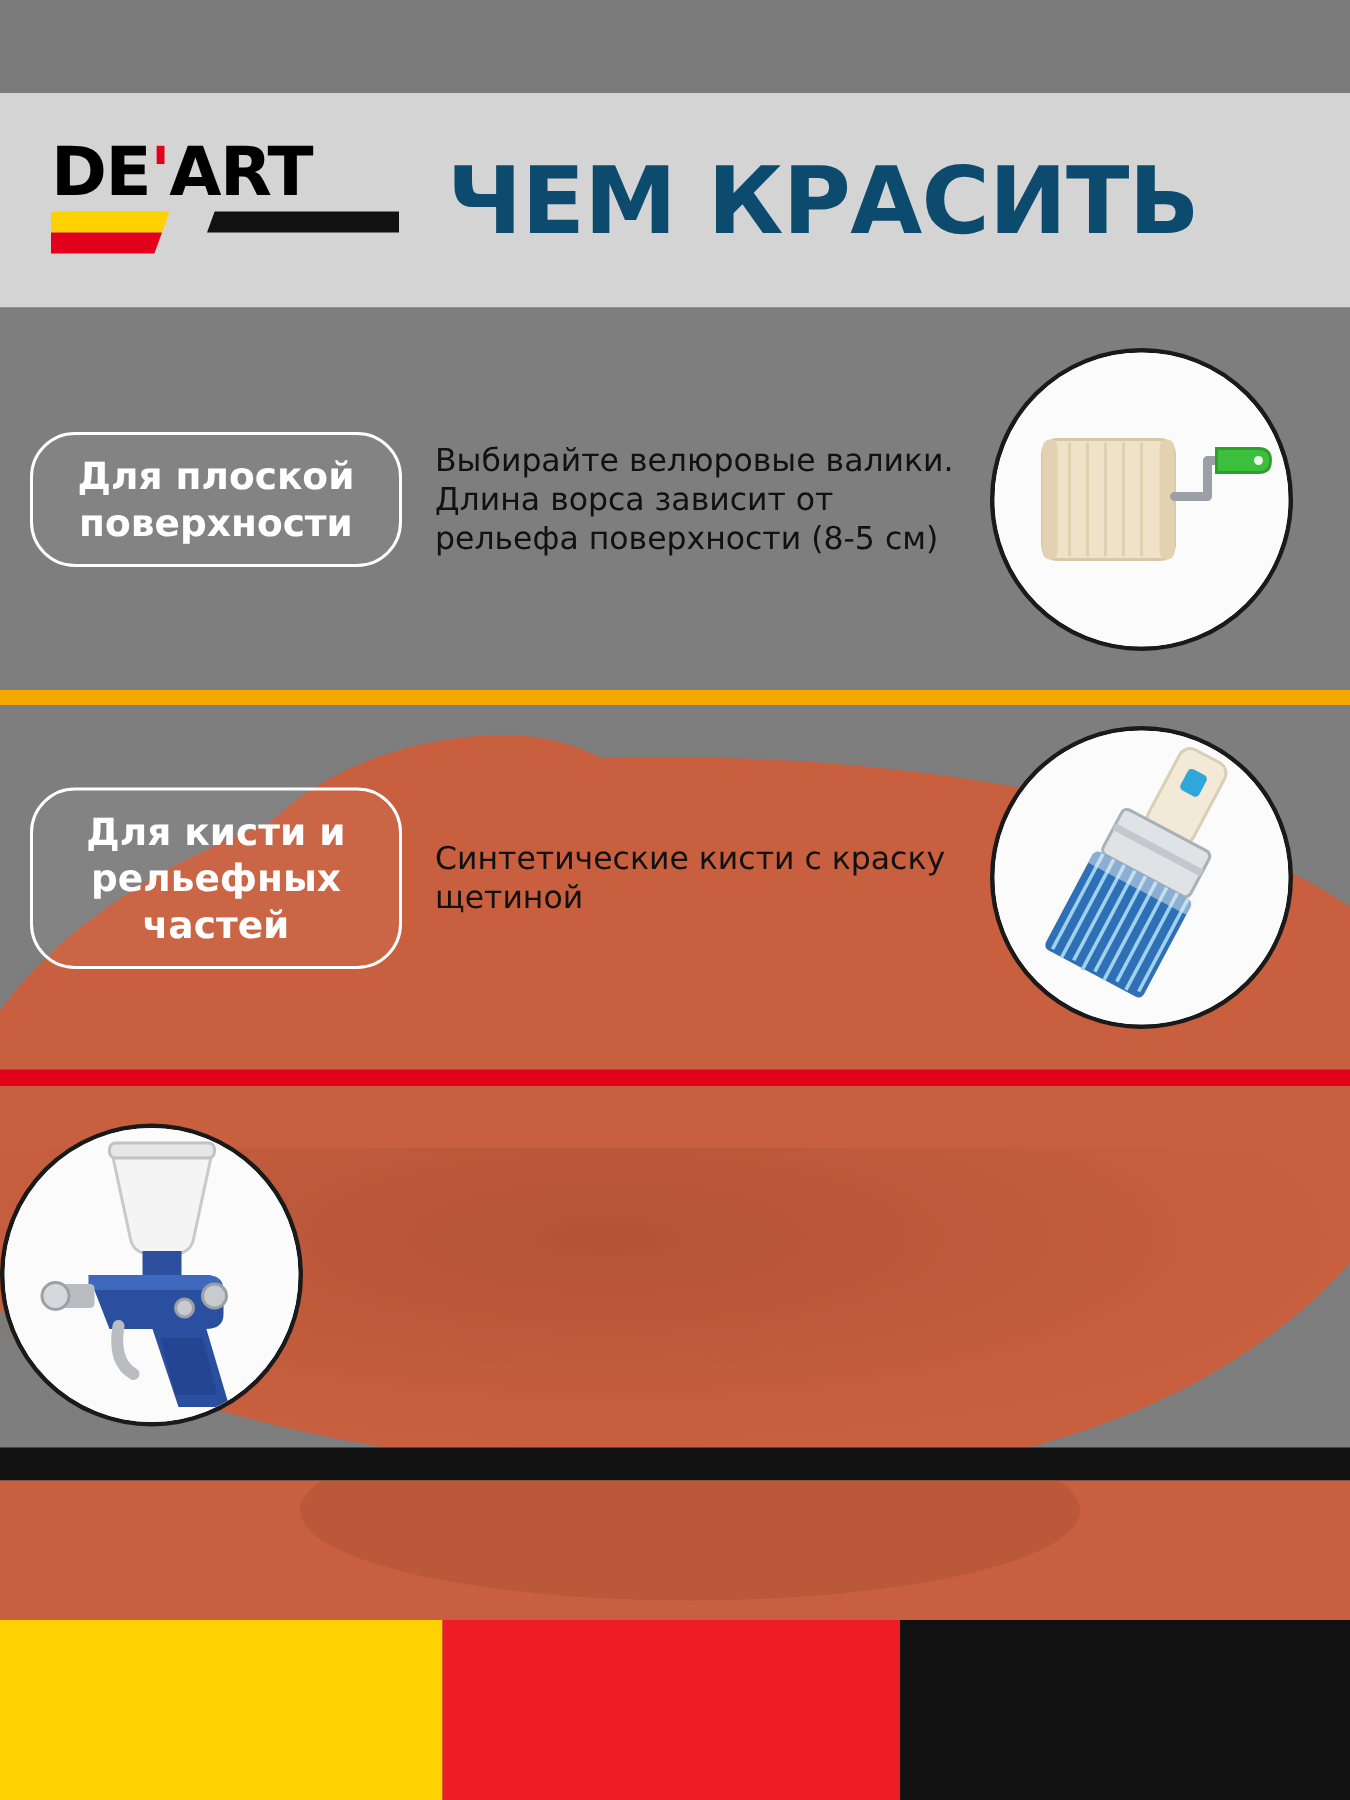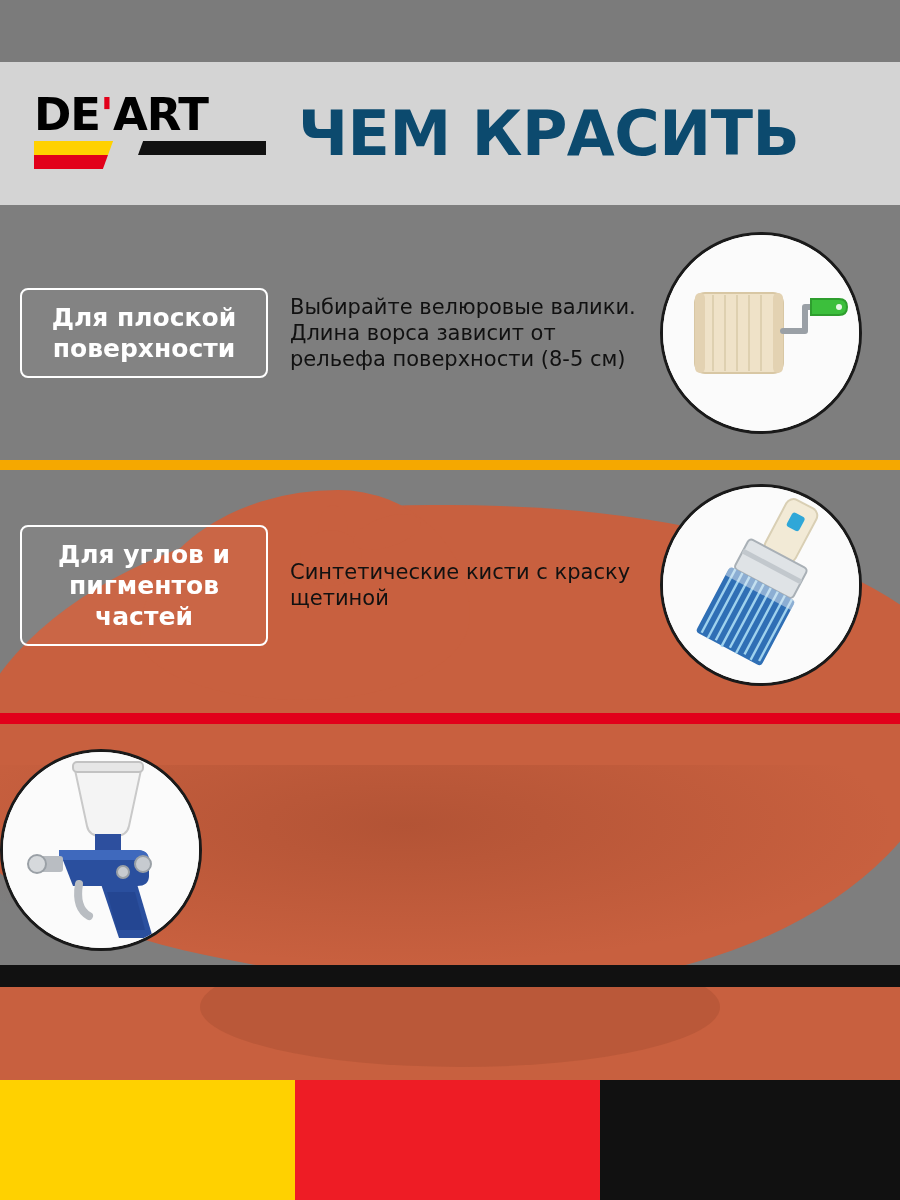--- a/index.html
+++ b/index.html
@@ -171,21 +171,21 @@
   .row-1 { top: 238px; height: 190px; }
   .row-2 { top: 490px; height: 190px; }
   .row-3 { top: 745px; height: 210px; }
 
   .pill {
     flex: none;
     width: 248px;
     margin-left: 20px;
     min-height: 74px;
     border: 2px solid #ffffff;
-    border-radius: 8px;
+    border-radius: 30px;
     color: #ffffff;
     font-family: "DejaVu Sans", sans-serif;
     font-weight: bold;
     font-size: 25px;
     line-height: 31px;
     text-align: center;
     display: flex;
     align-items: center;
     justify-content: center;
     padding: 12px 10px;
@@ -303,21 +303,21 @@
         </g>
 
         <path d="M120 96 L142 96 L142 72 L150 72" stroke="#9aa0a6" stroke-width="6" fill="none" stroke-linecap="round" stroke-linejoin="round"></path>
         <path d="M148 64 L176 64 Q184 64 184 72 Q184 80 176 80 L148 80 Z" fill="#3cbf3c" stroke="#2e9e2e" stroke-width="2"></path>
         <circle cx="176" cy="72" r="3" fill="#e8f7e8"></circle>
       </svg>
     </div>
   </div>
 
   <div class="row row-2">
-    <div class="pill">Для углов и пигментов частей</div>
+    <div class="pill">Для кисти и рельефных частей</div>
     <div class="desc">Синтетические кисти с краску щетиной</div>
     <div class="photo-wrap">
       <svg width="196" height="196" viewBox="0 0 196 196" aria-hidden="true">
         <rect x="0" y="0" width="196" height="196" fill="#fbfbfb"></rect>
         <g transform="rotate(28 98 98)">
 
           <rect x="82" y="6" width="34" height="60" rx="8" fill="#f2ead6" stroke="#d9cfb4" stroke-width="2"></rect>
           <rect x="92" y="18" width="14" height="16" rx="3" fill="#2fa7d8"></rect>
 
           <rect x="66" y="62" width="66" height="34" rx="4" fill="#dfe3e6" stroke="#a9b0b6" stroke-width="2"></rect>

